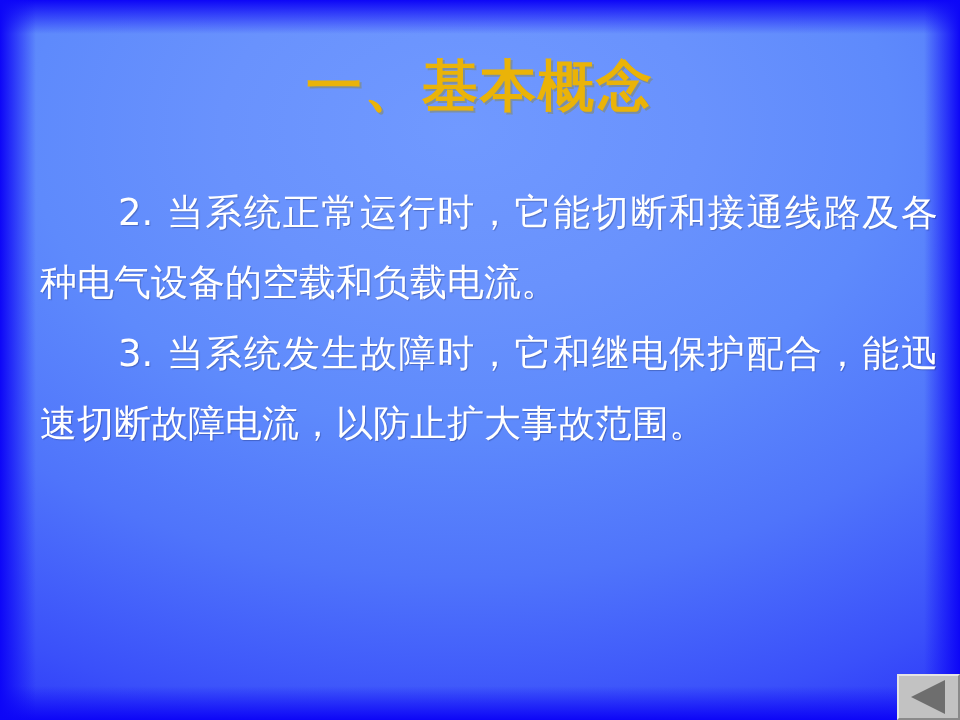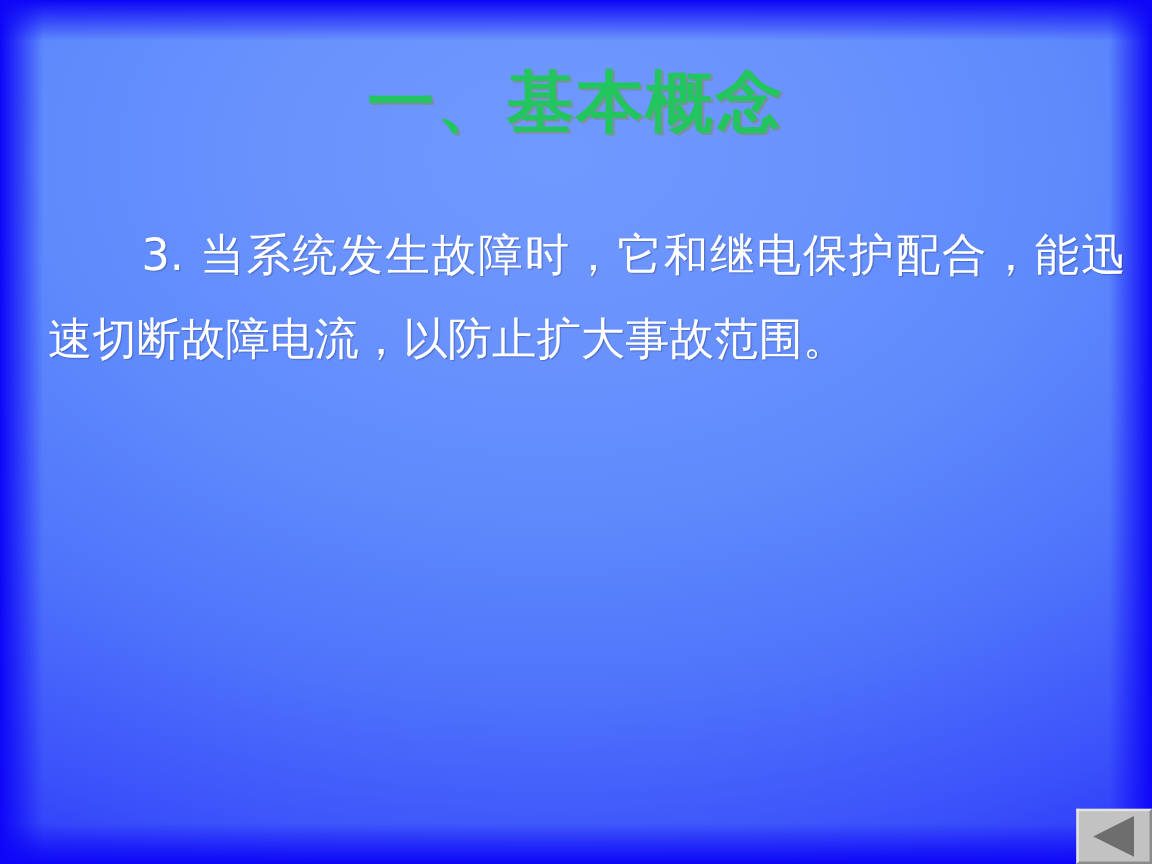--- a/index.html
+++ b/index.html
@@ -49,21 +49,21 @@
     z-index: 5;
   }
 
   
   #title {
     position: absolute;
     left: 0;
     right: 0;
     top: 52px;
     text-align: center;
-    color: #22c55e;
+    color: #eab308;
     font-size: 56px;
     line-height: 68px;
     font-weight: bold;
     letter-spacing: 2px;
     text-shadow: 2px 2px 0 rgba(150,130,0,0.35);
     white-space: nowrap;
   }
 
   
   #body {
@@ -115,20 +115,21 @@
 </head>
 <body>
 
 <div id="slide">
 
   <div class="layer">
 
     <div id="title">一、基本概念</div>
 
     <div id="body">
+      <p class="para">2. 当系统正常运行时，它能切断和接通线路及各种电气设备的空载和负载电流。</p>
       <p class="para">3. 当系统发生故障时，它和继电保护配合，能迅速切断故障电流，以防止扩大事故范围。</p>
     </div>
 
   </div>
 
   <div id="back-button">
     <span class="tri"></span>
   </div>
 
 </div>

